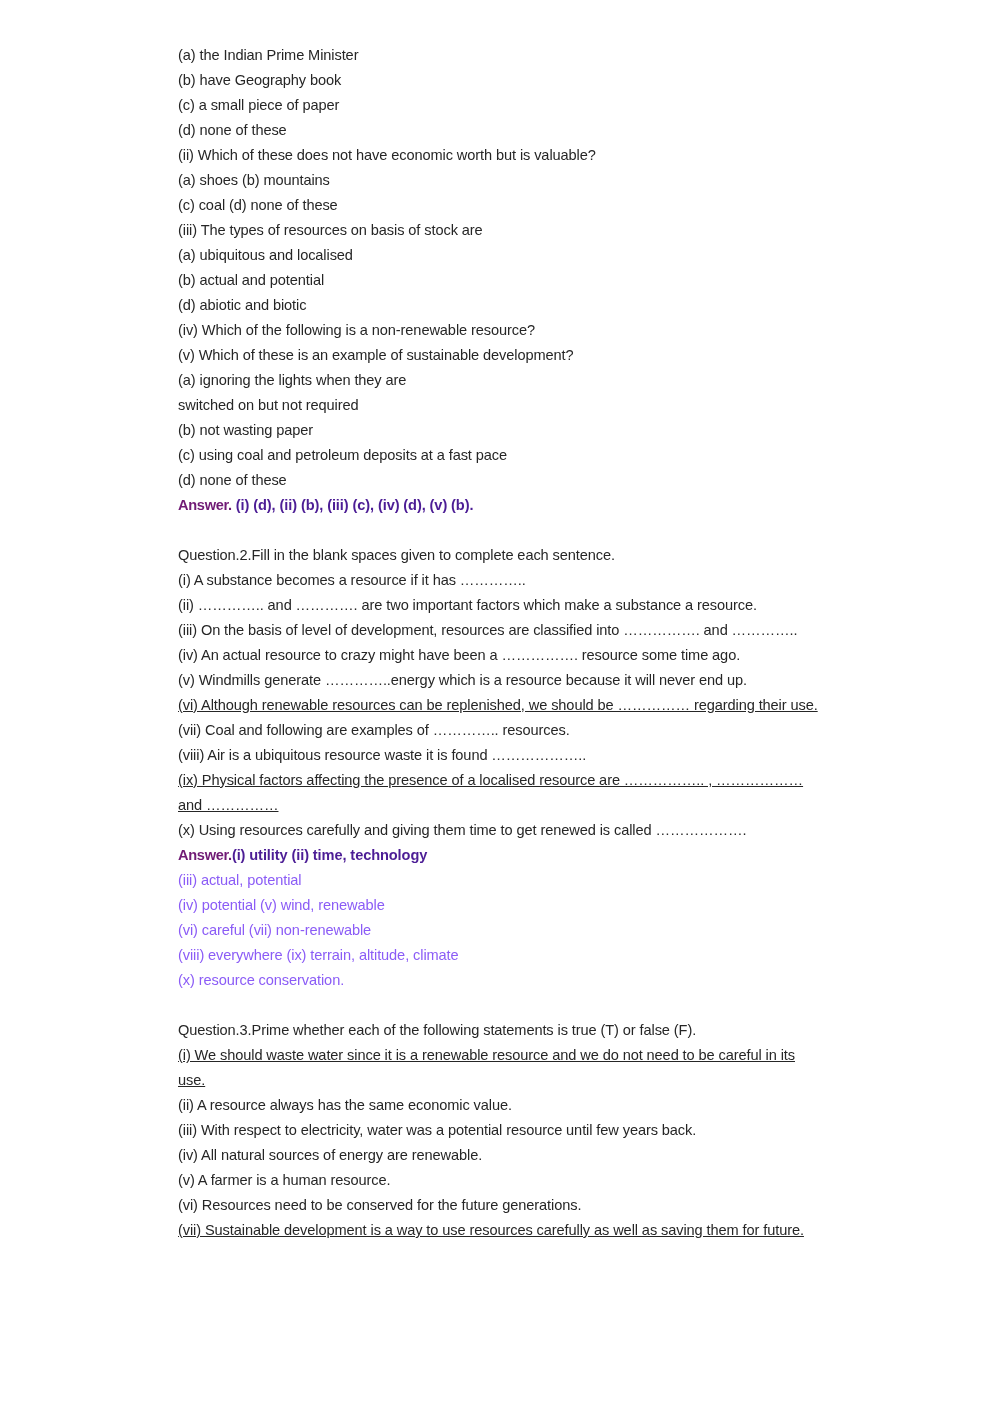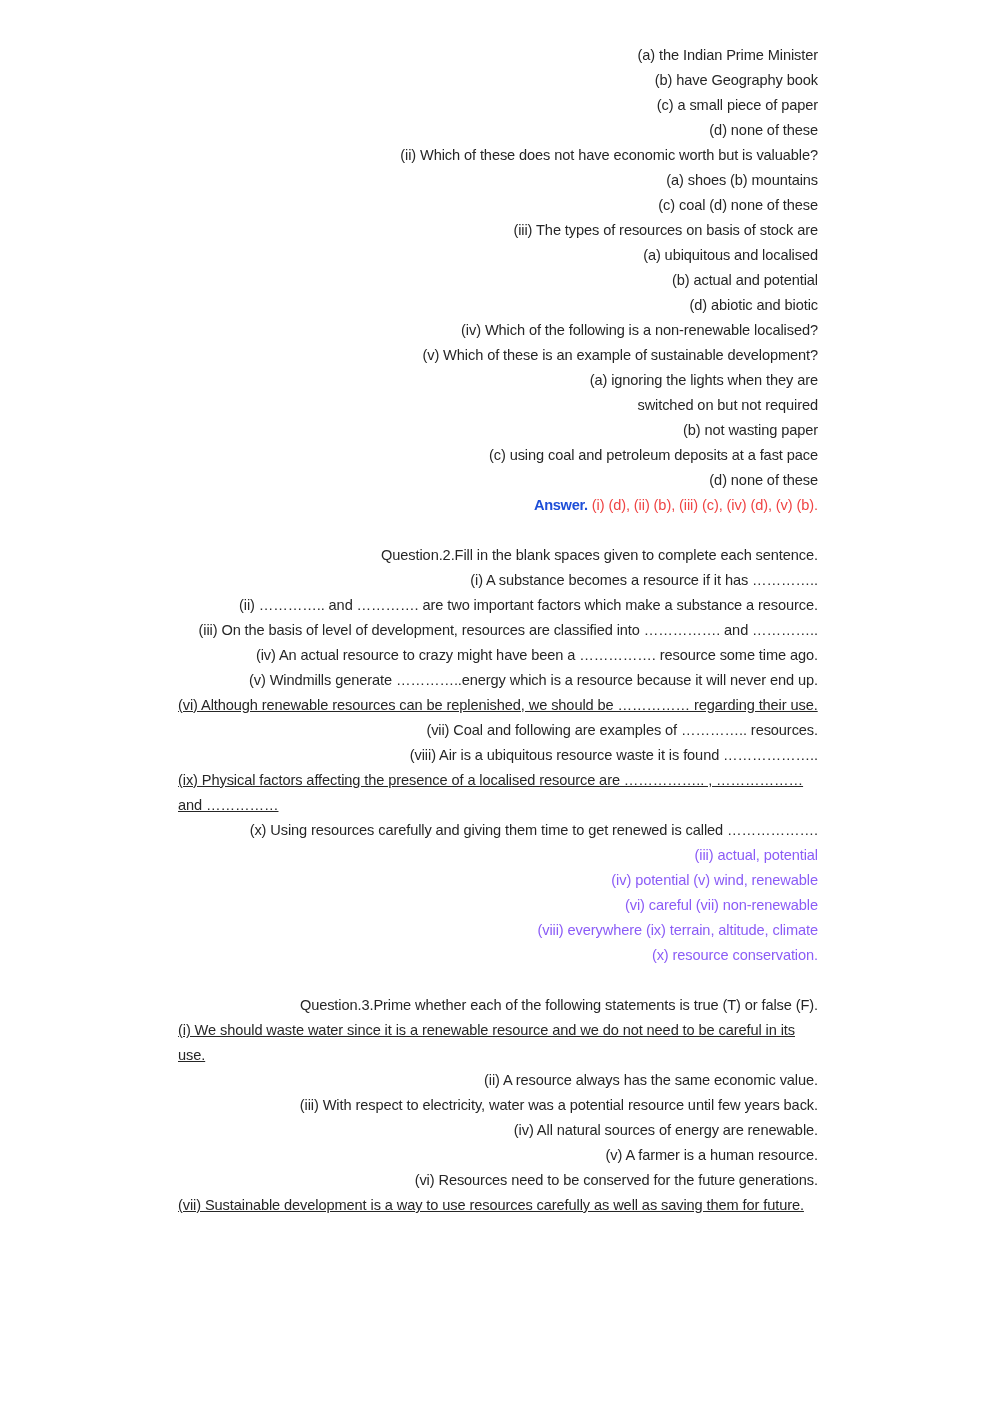--- a/index.html
+++ b/index.html
@@ -8,24 +8,24 @@
     position: absolute;
     left: 178px;
     top: 43px;
     width: 640px;
     font-family: "Liberation Sans", sans-serif;
     font-size: 14.6px;
     line-height: 25px;
     color: #262626;
     letter-spacing: -0.1px;
   }
-  .line { white-space: nowrap; text-align: right; }
+  .line { white-space: nowrap; }
   .wrap { white-space: normal; text-decoration: underline; }
-  .ans-label { color: #1d4ed8; font-weight: bold; letter-spacing: -0.3px; }
-  .ans-text { color: #ef4444; font-weight: normal; margin-top: 36px; }
+  .ans-label { color: #701a75; font-weight: bold; letter-spacing: -0.3px; }
+  .ans-text { color: #4c1d95; font-weight: bold; margin-top: 36px; }
   .ans-line { color: #8b5cf6; }
   .gap { height: 25px; }
 </style>
 </head>
 <body>
 
 <div class="page">
 
   <div>
     <div class="line">(a) the Indian Prime Minister</div>
@@ -35,21 +35,21 @@
 
     <div class="line">(ii) Which of these does not have economic worth but is valuable?</div>
     <div class="line">(a) shoes (b) mountains</div>
     <div class="line">(c) coal (d) none of these</div>
 
     <div class="line">(iii) The types of resources on basis of stock are</div>
     <div class="line">(a) ubiquitous and localised</div>
     <div class="line">(b) actual and potential</div>
     <div class="line">(d) abiotic and biotic</div>
 
-    <div class="line">(iv) Which of the following is a non-renewable localised?</div>
+    <div class="line">(iv) Which of the following is a non-renewable resource?</div>
 
     <div class="line">(v) Which of these is an example of sustainable development?</div>
     <div class="line">(a) ignoring the lights when they are</div>
     <div class="line">switched on but not required</div>
     <div class="line">(b) not wasting paper</div>
     <div class="line">(c) using coal and petroleum deposits at a fast pace</div>
     <div class="line">(d) none of these</div>
 
     <div class="line">
       <span class="ans-label">Answer.</span><span class="ans-text"> (i) (d), (ii) (b), (iii) (c), (iv) (d), (v) (b).</span>
@@ -64,20 +64,23 @@
     <div class="line">(ii) ………….. and …………. are two important factors which make a substance a resource.</div>
     <div class="line">(iii) On the basis of level of development, resources are classified into ……………. and …………..</div>
     <div class="line">(iv) An actual resource to crazy might have been a ……………. resource some time ago.</div>
     <div class="line">(v) Windmills generate …………..energy which is a resource because it will never end up.</div>
     <div class="wrap">(vi) Although renewable resources can be replenished, we should be …………… regarding their use.</div>
     <div class="line">(vii) Coal and following are examples of ………….. resources.</div>
     <div class="line">(viii) Air is a ubiquitous resource waste it is found ………………..</div>
     <div class="wrap">(ix) Physical factors affecting the presence of a localised resource are …………….. , ……………… and ……………</div>
     <div class="line">(x) Using resources carefully and giving them time to get renewed is called ……………….</div>
 
+    <div class="line">
+      <span class="ans-label">Answer.</span><span class="ans-text">(i) utility (ii) time, technology</span>
+    </div>
     <div class="line ans-line">(iii) actual, potential</div>
     <div class="line ans-line">(iv) potential (v) wind, renewable</div>
     <div class="line ans-line">(vi) careful (vii) non-renewable</div>
     <div class="line ans-line">(viii) everywhere (ix) terrain, altitude, climate</div>
     <div class="line ans-line">(x) resource conservation.</div>
   </div>
 
   <div class="gap"></div>
 
   <div>

